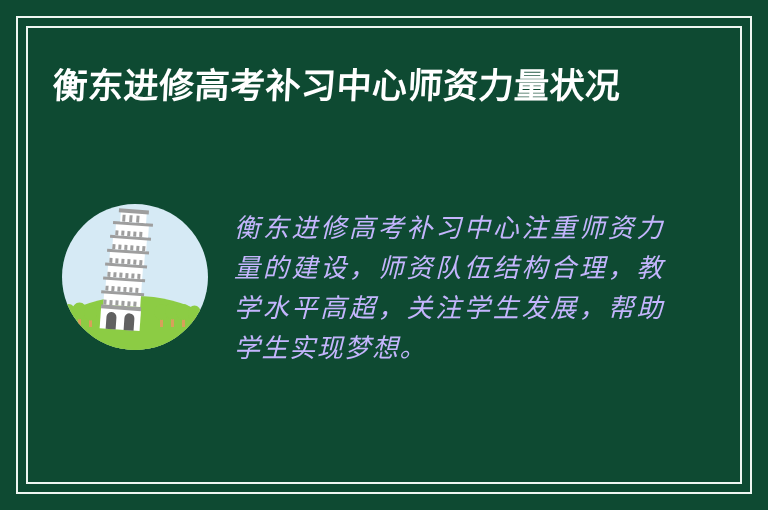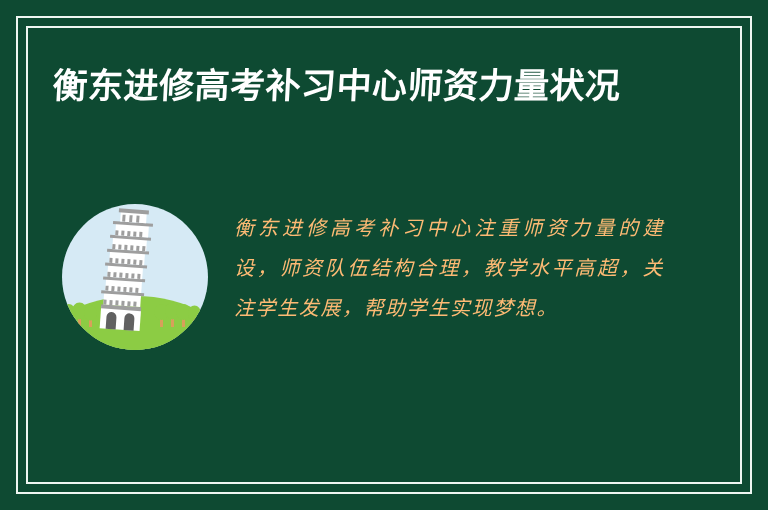--- a/index.html
+++ b/index.html
@@ -84,22 +84,22 @@
   }
   .illustration svg {
     display: block;
     width: 146px;
     height: 146px;
   }
 
   .body-text {
     flex: 1 1 auto;
     margin-left: 26px;
-    color: #fdba74;
-    font-size: 20px;
+    color: #c4b5fd;
+    font-size: 26px;
     line-height: 40px;
     letter-spacing: 1.6px;
     font-family: "DejaVu Sans", "Liberation Sans", sans-serif;
     font-style: italic;
     text-align: justify;
     max-width: 430px;
     margin-top: 12px;
   }
 </style>
 </head>

